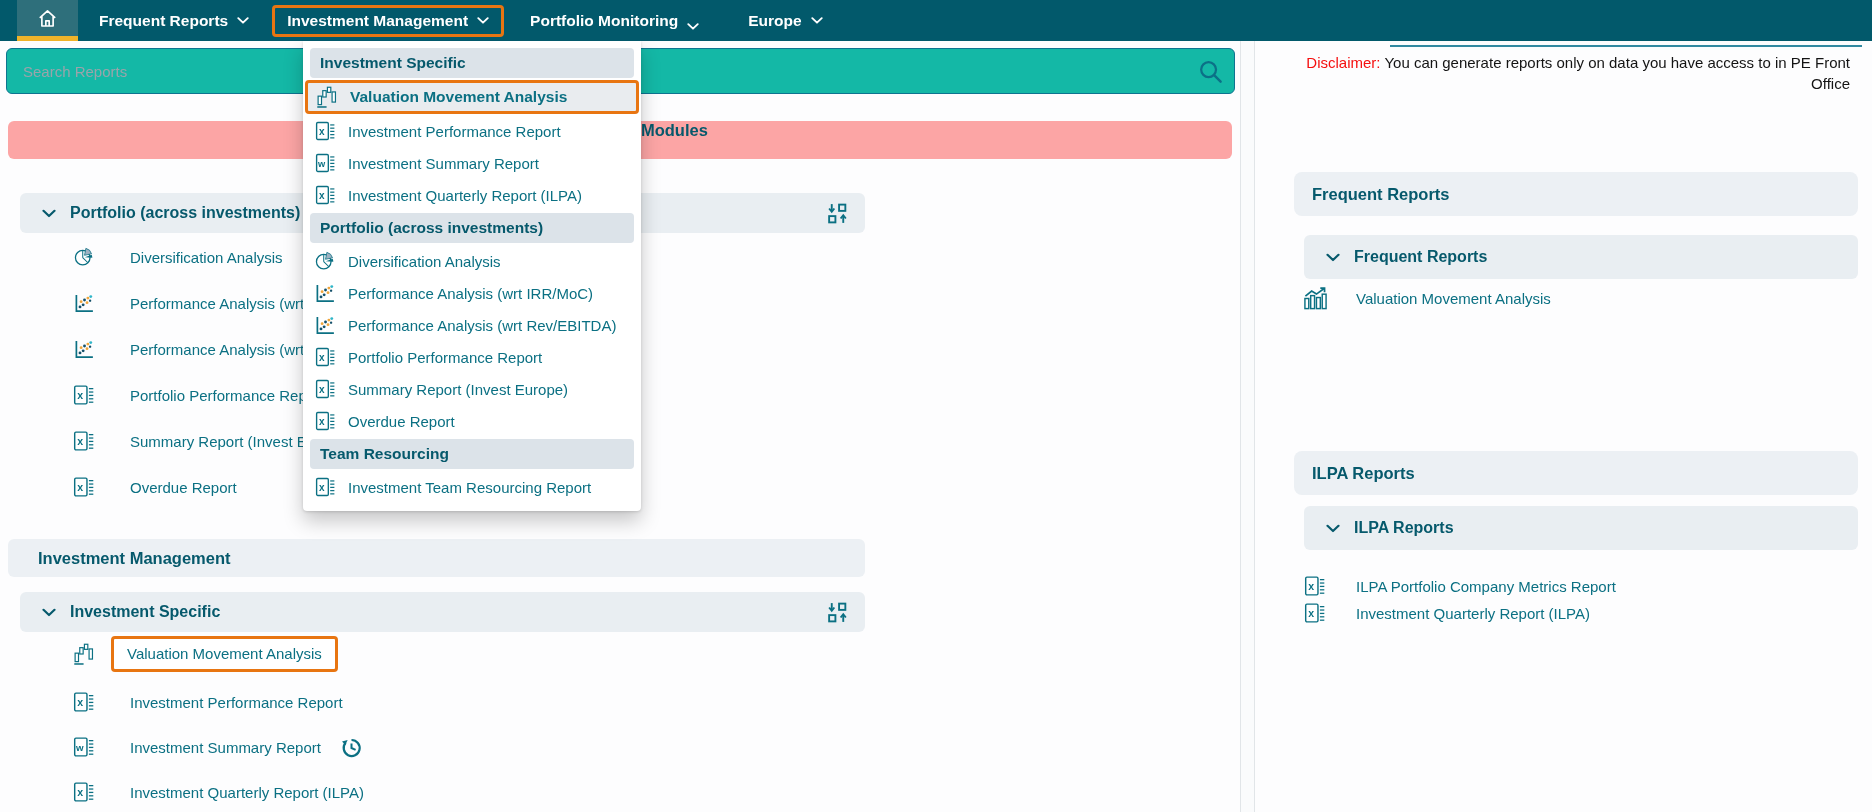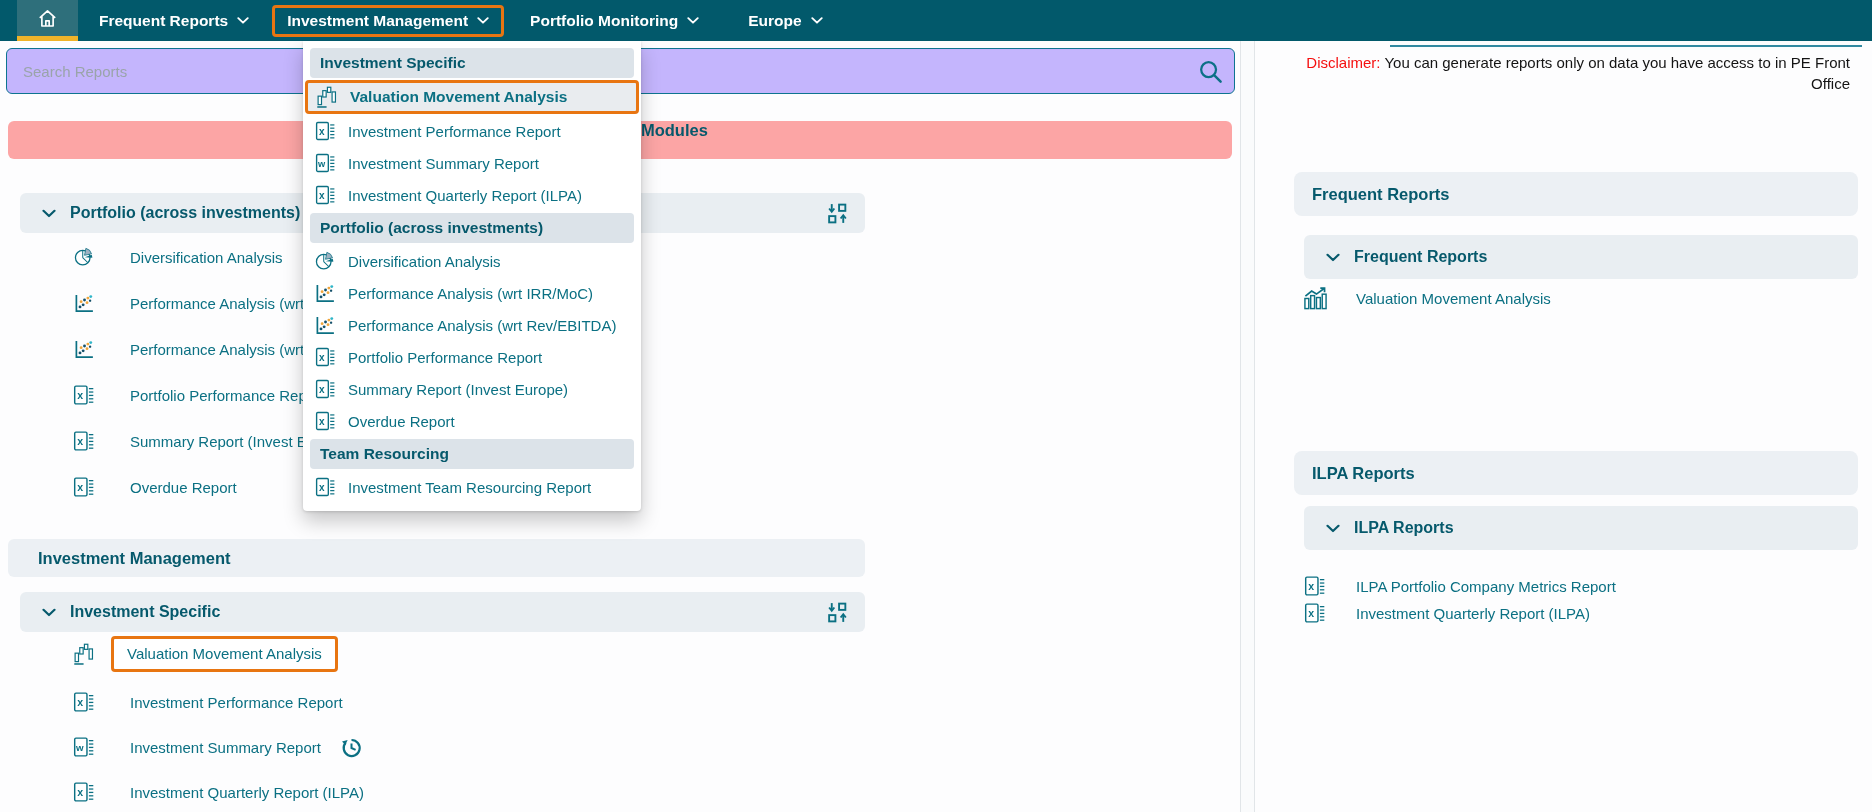--- a/index.html
+++ b/index.html
@@ -5,24 +5,24 @@
   html,body{margin:0;padding:0;background:#fff;font-family:"Liberation Sans","DejaVu Sans",sans-serif;}
   .stage{position:relative;width:1872px;height:812px;overflow:hidden;background:#FDFDFE;}
   svg{display:block;}
   
   .navbar{position:absolute;left:0;top:0;width:1872px;height:41px;background:#02596B;display:flex;align-items:center;z-index:60;}
   .home-tile{margin-left:17px;width:61px;height:41px;background:#2E6F7B;border-bottom:5px solid #F0B32A;box-sizing:border-box;display:flex;align-items:center;justify-content:center;color:#fff;cursor:pointer;}
   .nav-item{display:flex;align-items:center;gap:9px;color:#fff;font-size:15.5px;font-weight:600;cursor:pointer;white-space:nowrap;}
   .nav-item .chev{color:#fff;}
   .nav-frequent{margin-left:21px;}
   .nav-im{margin-left:23px;border:3px solid #E87511;border-radius:4px;padding:4px 12px;}
-  .nav-pm{margin-left:26px;}
+  .nav-pm{margin-left:26px;align-items:flex-end;}
   .nav-funds{margin-left:49px;}
   
-  .search{position:absolute;left:6px;top:48px;width:1229px;height:46px;box-sizing:border-box;border:1.5px solid #0E7490;border-radius:6px;padding:0 46px 0 16px;font-size:15px;color:#444;font-family:inherit;outline:none;background:#c4b5fd;}
+  .search{position:absolute;left:6px;top:48px;width:1229px;height:46px;box-sizing:border-box;border:1.5px solid #0E7490;border-radius:6px;padding:0 46px 0 16px;font-size:15px;color:#444;font-family:inherit;outline:none;background:#14b8a6;}
   .search::placeholder{color:#9AA4AA;}
   .search-ico{position:absolute;left:1197px;top:58px;color:#0C7087;}
   .disclaimer{position:absolute;left:1292px;top:52px;width:558px;text-align:right;font-size:15px;line-height:21px;color:#141414;}
   .disclaimer .red{color:#F50F0F;}
   .top-rule{position:absolute;left:1390px;top:45px;width:472px;height:2px;background:#0E7490;opacity:.85;}
   
   .bar{display:flex;align-items:center;box-sizing:border-box;border-radius:6px;}
   .bar .title{font-weight:700;color:#06596C;white-space:nowrap;}
   .chev{color:#06596C;}
   

